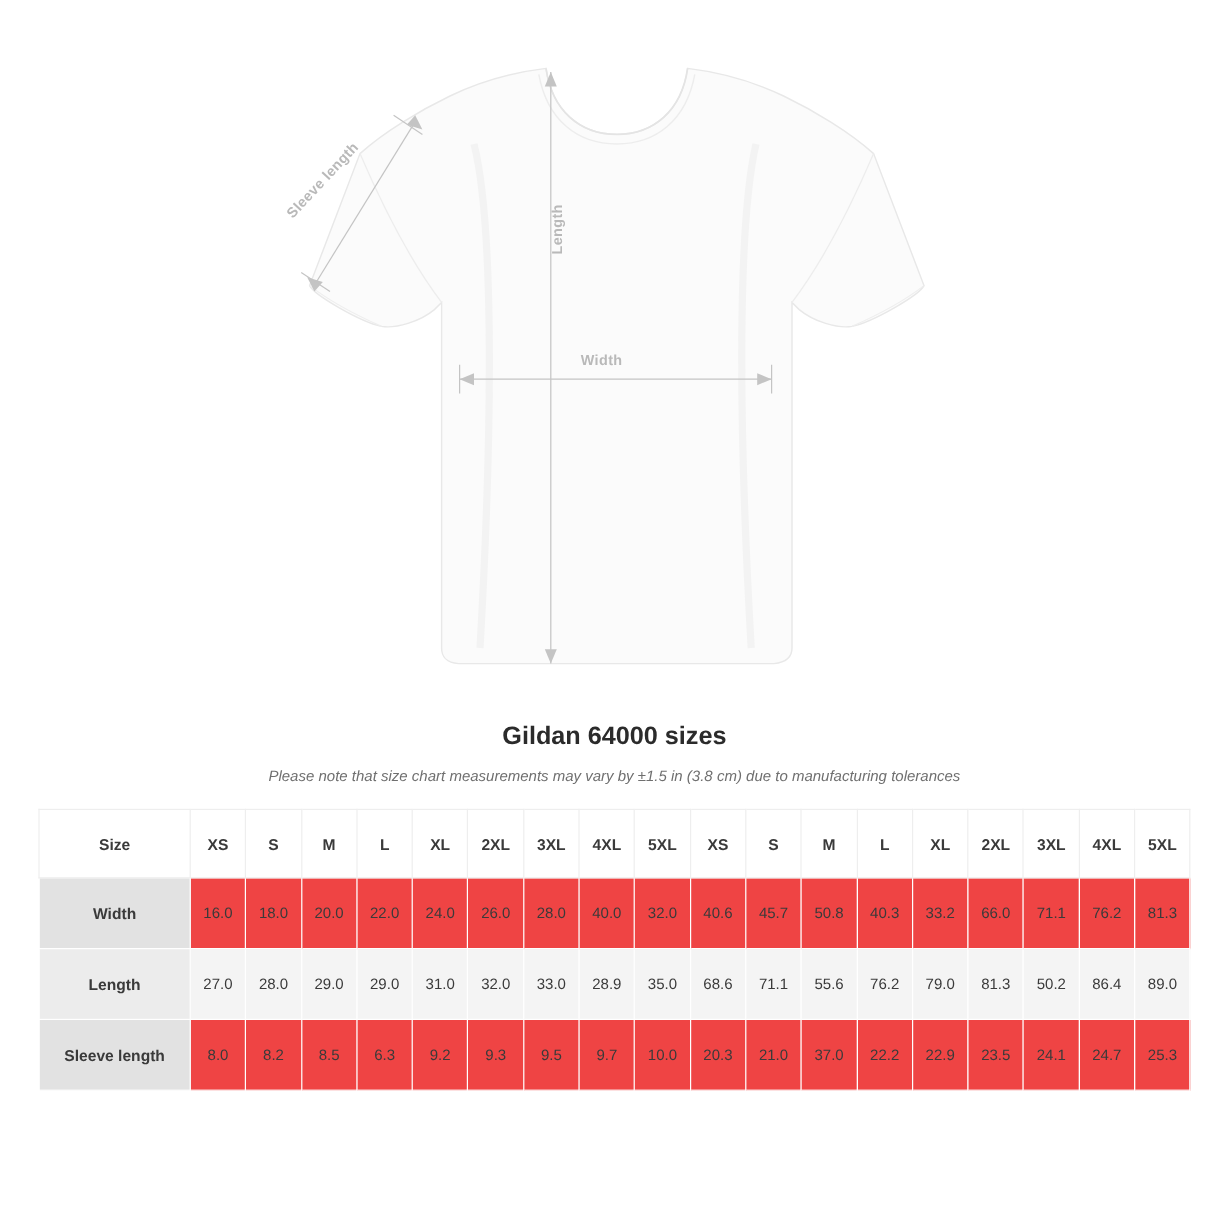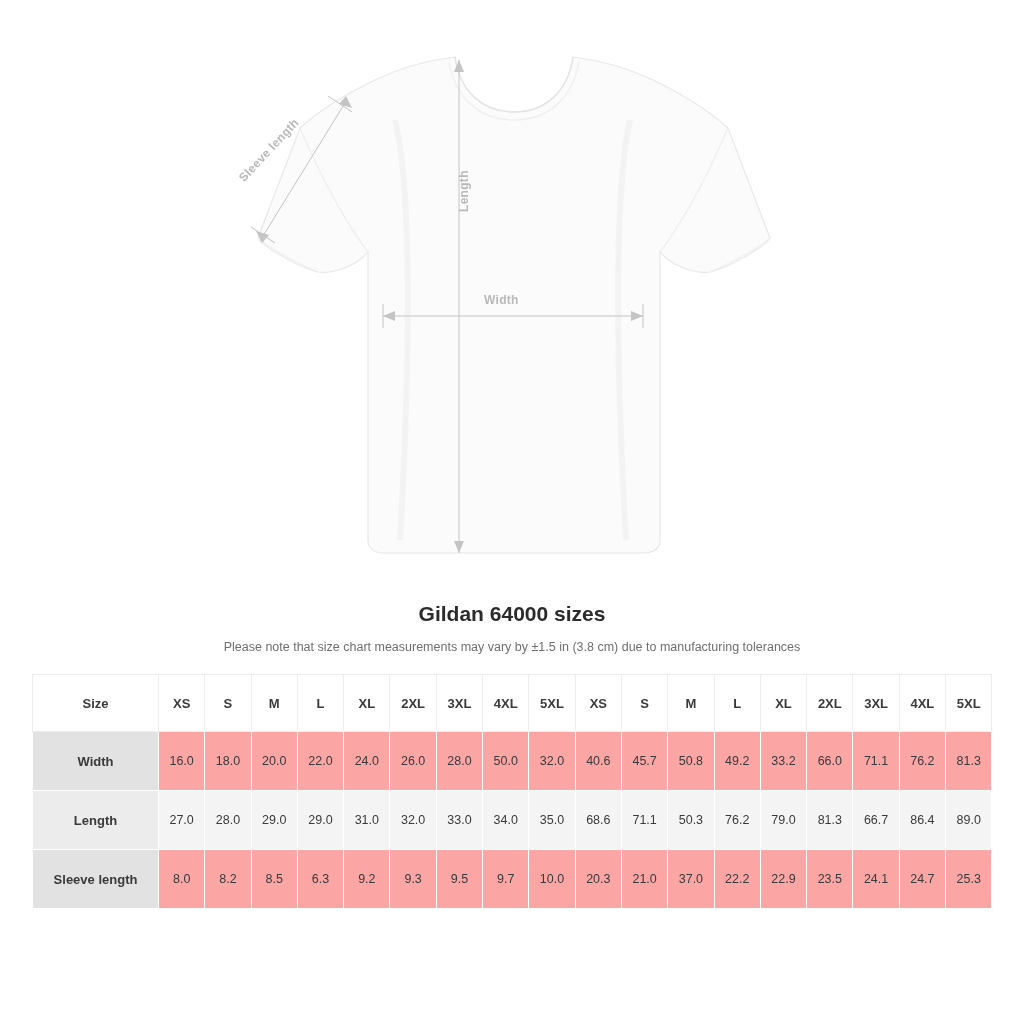--- a/index.html
+++ b/index.html
@@ -66,20 +66,21 @@
     margin-top: 22px;
   }
   .chart-title {
     font-size: 21px;
     font-weight: bold;
     color: #2b2b2b;
     margin: 0;
   }
   .chart-note {
     font-size: 12.5px;
+    font-style: italic;
     color: #6f6f6f;
     margin-top: 14px;
   }
 
   
   .table-wrap {
     margin: 20px 32px 0 32px;
     width: 960px;
   }
   table.size-table {
@@ -132,21 +133,21 @@
   }
   tr.head-row .rowlabel {
     background: #ffffff;
     font-size: 13px;
   }
 
   tr.data-row td {
     height: 58px;
   }
   tr.data-row.shade td {
-    background: #fca5a5;
+    background: #ef4444;
   }
   tr.data-row td.rowlabel {
     font-weight: bold;
     font-size: 13px;
     background: #ececec;
   }
   tr.data-row.shade td.rowlabel {
     background: #e2e2e2;
   }
   td.rowlabel {
@@ -260,51 +261,51 @@
 
         <tr class="data-row shade">
           <td class="rowlabel">Width</td>
           <td>16.0</td>
           <td>18.0</td>
           <td>20.0</td>
           <td>22.0</td>
           <td>24.0</td>
           <td>26.0</td>
           <td>28.0</td>
-          <td>50.0</td>
+          <td>40.0</td>
           <td>32.0</td>
           <td>40.6</td>
           <td>45.7</td>
           <td>50.8</td>
-          <td>49.2</td>
+          <td>40.3</td>
           <td>33.2</td>
           <td>66.0</td>
           <td>71.1</td>
           <td>76.2</td>
           <td>81.3</td>
         </tr>
 
         <tr class="data-row">
           <td class="rowlabel">Length</td>
           <td>27.0</td>
           <td>28.0</td>
           <td>29.0</td>
           <td>29.0</td>
           <td>31.0</td>
           <td>32.0</td>
           <td>33.0</td>
-          <td>34.0</td>
+          <td>28.9</td>
           <td>35.0</td>
           <td>68.6</td>
           <td>71.1</td>
-          <td>50.3</td>
+          <td>55.6</td>
           <td>76.2</td>
           <td>79.0</td>
           <td>81.3</td>
-          <td>66.7</td>
+          <td>50.2</td>
           <td>86.4</td>
           <td>89.0</td>
         </tr>
 
         <tr class="data-row shade">
           <td class="rowlabel">Sleeve length</td>
           <td>8.0</td>
           <td>8.2</td>
           <td>8.5</td>
           <td>6.3</td>

